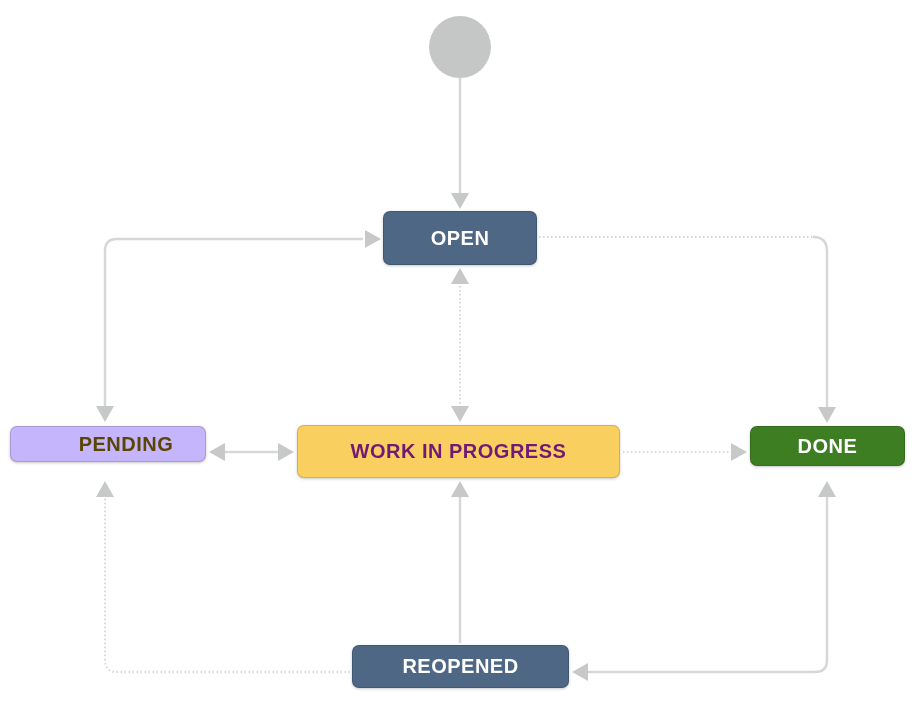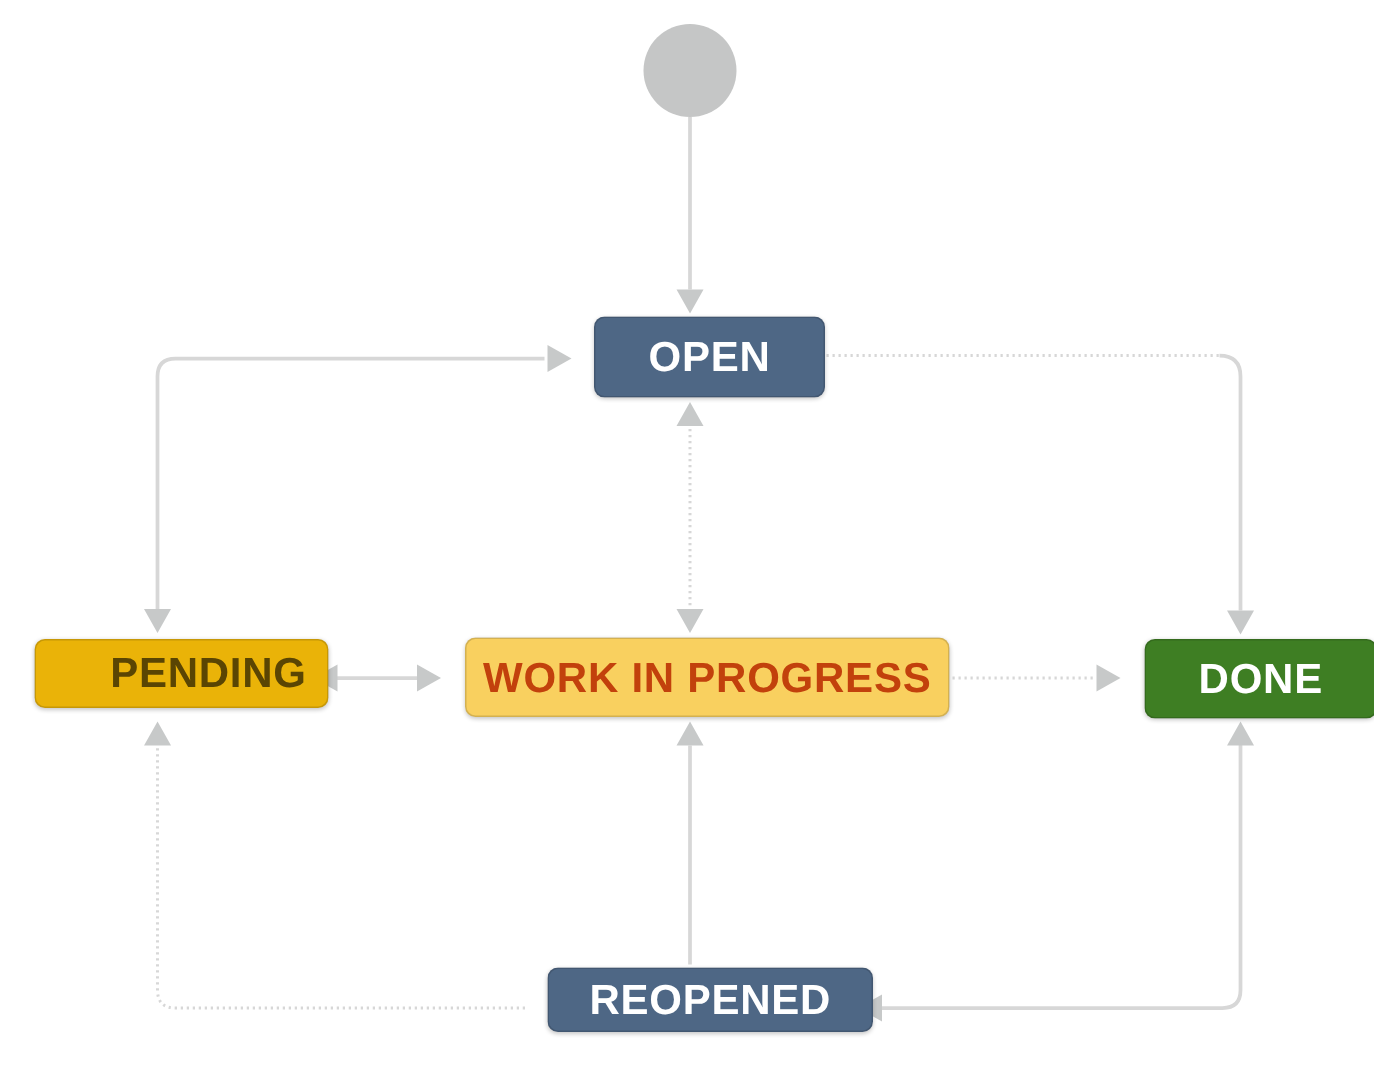--- a/index.html
+++ b/index.html
@@ -39,31 +39,30 @@
     stroke: none;
   }
   .start-circle {
     fill: var(--start_circle, #c5c6c6);
   }
   .node {
     position: absolute;
     display: flex;
     align-items: center;
     justify-content: center;
-    font-size: 28px;
+    font-size: 20px;
     font-weight: 700;
     letter-spacing: 0.5px;
     border-radius: 7px;
     border: 1px solid rgba(0, 0, 0, 0.15);
     box-shadow: 0 1px 3px rgba(0, 0, 0, 0.22);
     box-sizing: border-box;
     cursor: default;
     user-select: none;
     white-space: nowrap;
-    margin-left: 13px;
   }
 </style>
 </head>
 <body>
 
 <div class="canvas">
 
   <svg class="edges-svg" viewBox="0 0 916 726" xmlns="http://www.w3.org/2000/svg">
 
     <circle class="start-circle" cx="460" cy="47" r="31"></circle>
@@ -114,21 +113,21 @@
     </g>
 
     <g>
       <path class="edge dotted" d="M350,672 H117 Q105,672 105,660 V497"></path>
       <polygon class="arrowhead" points="96,497 114,497 105,481"></polygon>
     </g>
   </svg>
 
   <div class="node" style="left: 383px; top: 211px; width: 154px; height: 54px; background-color: rgb(78, 103, 133); color: rgb(255, 255, 255);">OPEN</div>
 
-  <div class="node" style="left: 10px; top: 426px; width: 196px; height: 46px; background-color: #eab308; color: rgb(90, 69, 3); padding-left: 36px;">PENDING</div>
+  <div class="node" style="left: 10px; top: 426px; width: 196px; height: 36px; background-color: #c4b5fd; color: rgb(90, 69, 3); padding-left: 36px;">PENDING</div>
 
-  <div class="node" style="left: 297px; top: 425px; width: 323px; height: 53px; background-color: rgb(249, 208, 95); color: #c2410c;">WORK IN PROGRESS</div>
+  <div class="node" style="left: 297px; top: 425px; width: 323px; height: 53px; background-color: rgb(249, 208, 95); color: #701a75;">WORK IN PROGRESS</div>
 
-  <div class="node" style="left: 750px; top: 426px; width: 155px; height: 53px; background-color: rgb(62, 126, 35); color: rgb(255, 255, 255);">DONE</div>
+  <div class="node" style="left: 750px; top: 426px; width: 155px; height: 40px; background-color: rgb(62, 126, 35); color: rgb(255, 255, 255);">DONE</div>
 
   <div class="node" style="left: 352px; top: 645px; width: 217px; height: 43px; background-color: rgb(78, 103, 133); color: rgb(255, 255, 255);">REOPENED</div>
 
 </div>
 
 </body></html>

